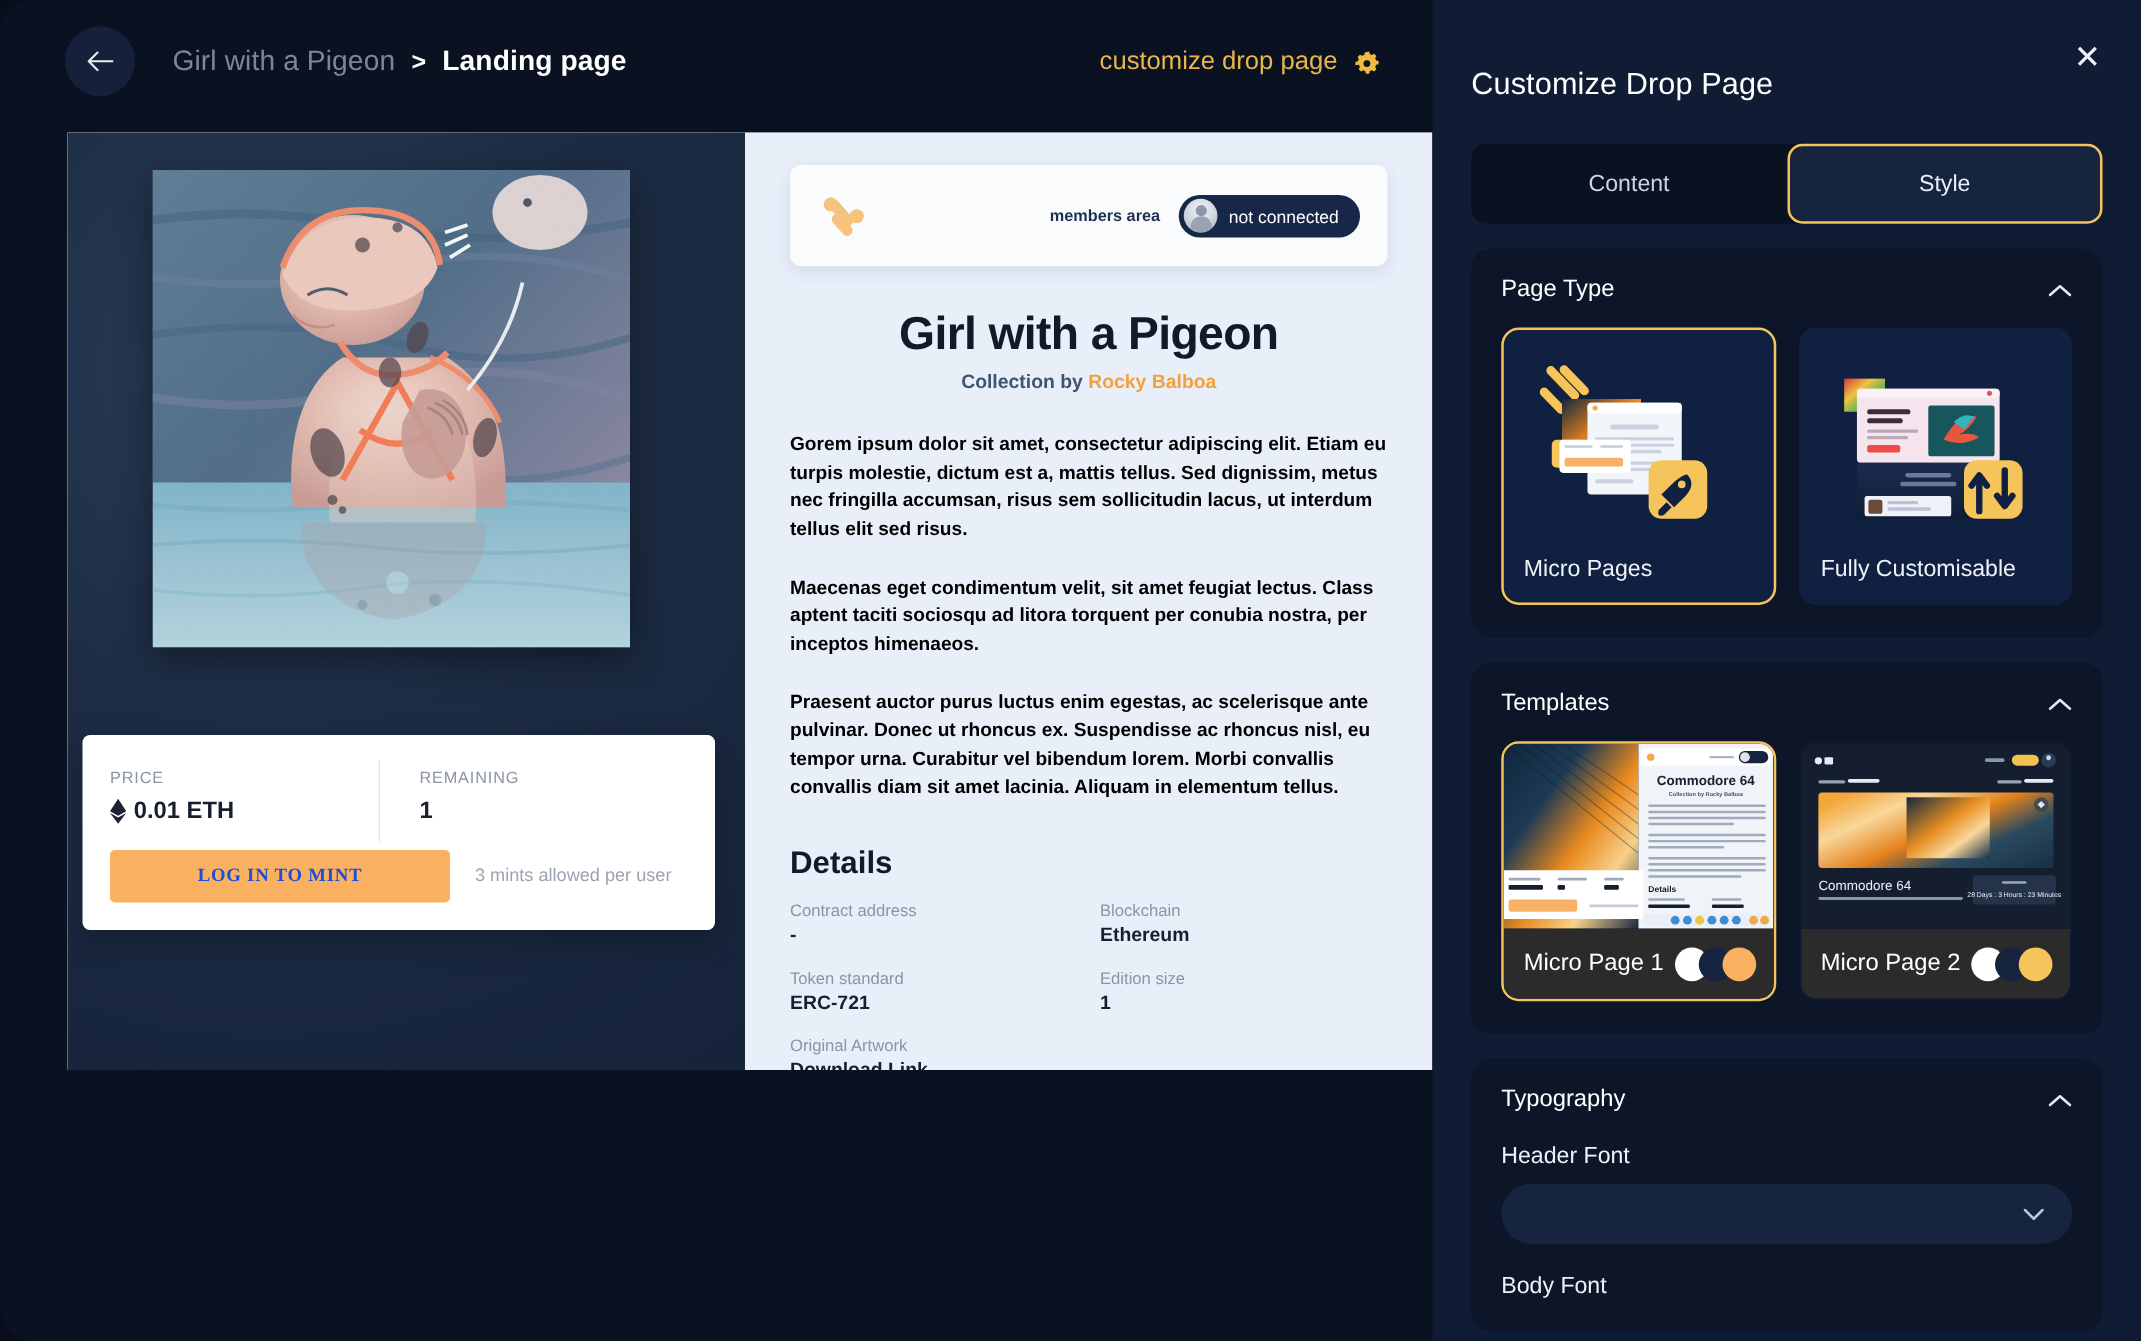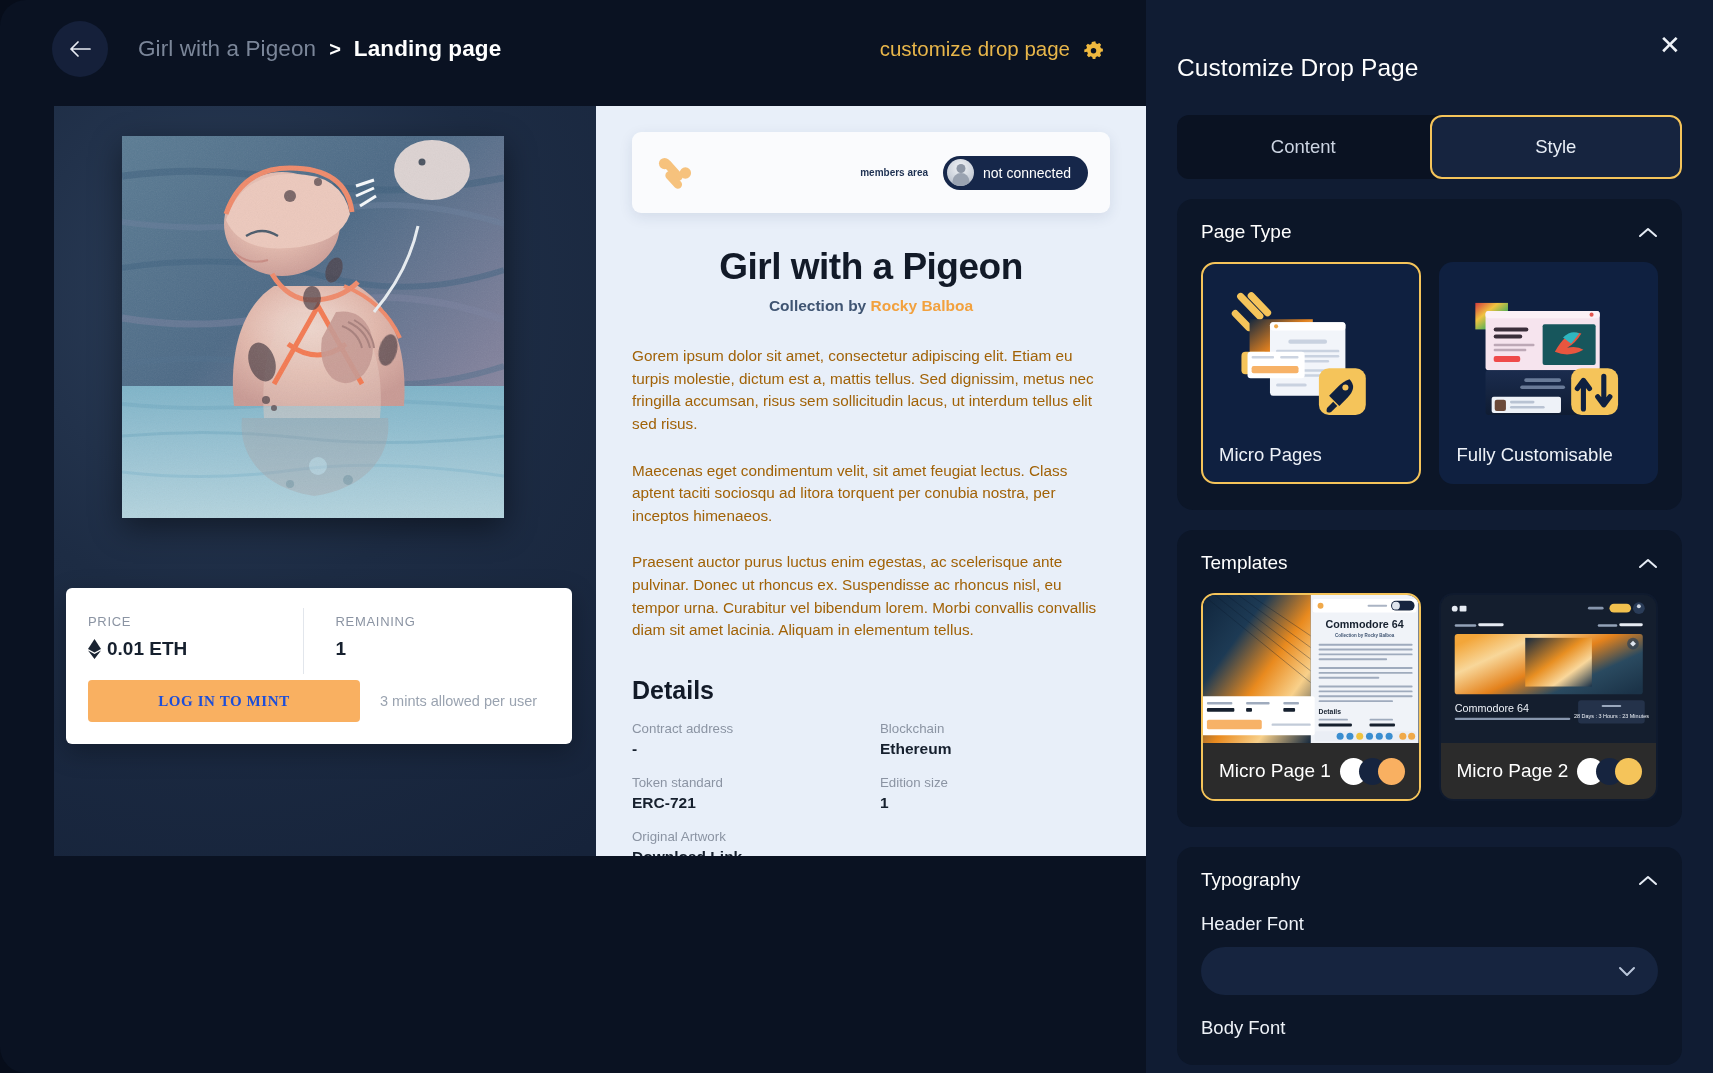--- a/index.html
+++ b/index.html
@@ -73,21 +73,21 @@
   .mint-note { font-size: 14.5px; color: #9aa3b0; }
 
   .preview-right { flex: 1; background: #e8eff9; padding: 26px 36px 0 36px; position: relative; }
   .members-bar {
     background: #fafbfd; border-radius: 9px; height: 81px;
     display: flex; align-items: center; padding: 0 22px 0 24px;
     box-shadow: 0 4px 14px rgba(30,50,90,.10);
   }
   .brand-logo { width: 38px; height: 34px; }
   .members-right { margin-left: auto; display: flex; align-items: center; gap: 15px; }
-  .members-label { font-size: 10px; font-weight: 700; color: #1e3152; }
+  .members-label { font-size: 13px; font-weight: 700; color: #1e3152; }
   .connect-pill {
     background: #16274a; border-radius: 999px; height: 34px;
     display: flex; align-items: center; gap: 9px; padding: 0 17px 0 4px;
     cursor: pointer;
   }
   .avatar-dot {
     width: 27px; height: 27px; border-radius: 50%;
     background: radial-gradient(circle at 50% 32%, #f2f4f7 0%, #cdd3dc 55%, #aab2bf 100%);
     position: relative; overflow: hidden; flex: none;
   }
@@ -97,21 +97,21 @@
   }
   .avatar-dot::before {
     content: ""; position: absolute; left: 50%; top: 18%; transform: translateX(-50%);
     width: 9px; height: 9px; border-radius: 50%; background: #8e97a6; z-index: 2;
   }
   .connect-text { font-size: 14px; color: #ffffff; }
 
   .drop-title { text-align: center; font-size: 37px; font-weight: 700; color: #121a28; margin-top: 33px; letter-spacing: -.5px; }
   .drop-sub { text-align: center; font-size: 15.5px; font-weight: 700; color: #3f5472; margin-top: 9px; }
   .drop-sub .author { color: #f2a13e; }
-  .para { font-size: 15.3px; line-height: 1.48; color: #a16207; margin-top: 24px; }
+  .para { font-size: 15.3px; line-height: 1.48; color: #000000; margin-top: 24px; font-weight: bold; }
   .para:first-of-type { margin-top: 30px; }
   .details-h { font-size: 25px; font-weight: 700; color: #121a28; margin-top: 34px; }
   .details-grid { display: grid; grid-template-columns: 1fr 1fr; column-gap: 18px; row-gap: 0; margin-top: 16px; }
   .d-cell { padding-bottom: 17px; }
   .d-label { font-size: 13.3px; color: #8b94a3; margin-bottom: 4px; }
   .d-value { font-size: 15.5px; font-weight: 700; color: #16202e; }
 
   
   .panel {
     position: absolute; right: 0; top: 0; width: 567px; height: 1073px;

